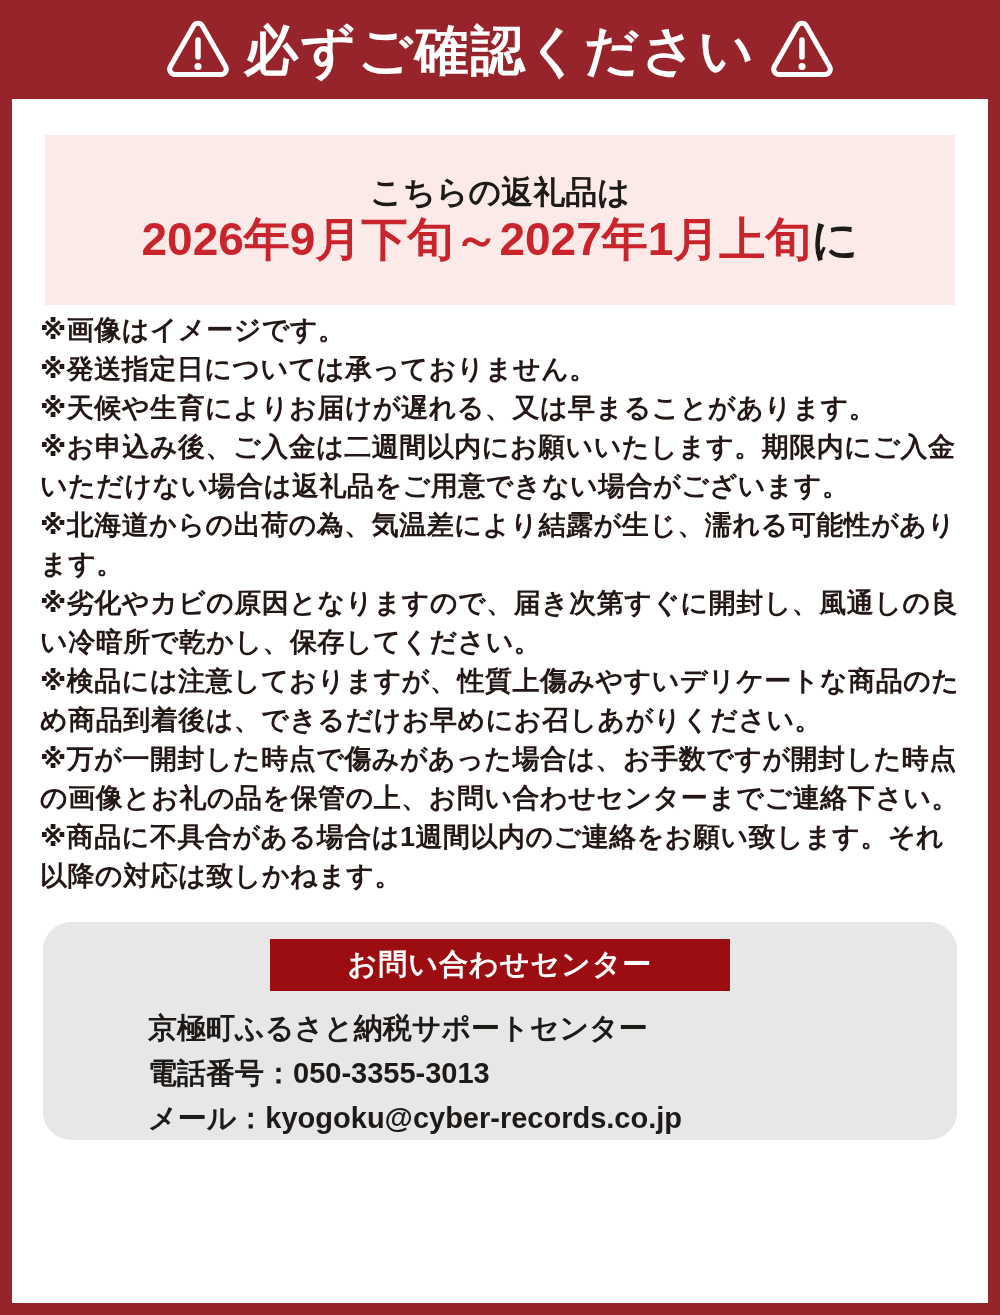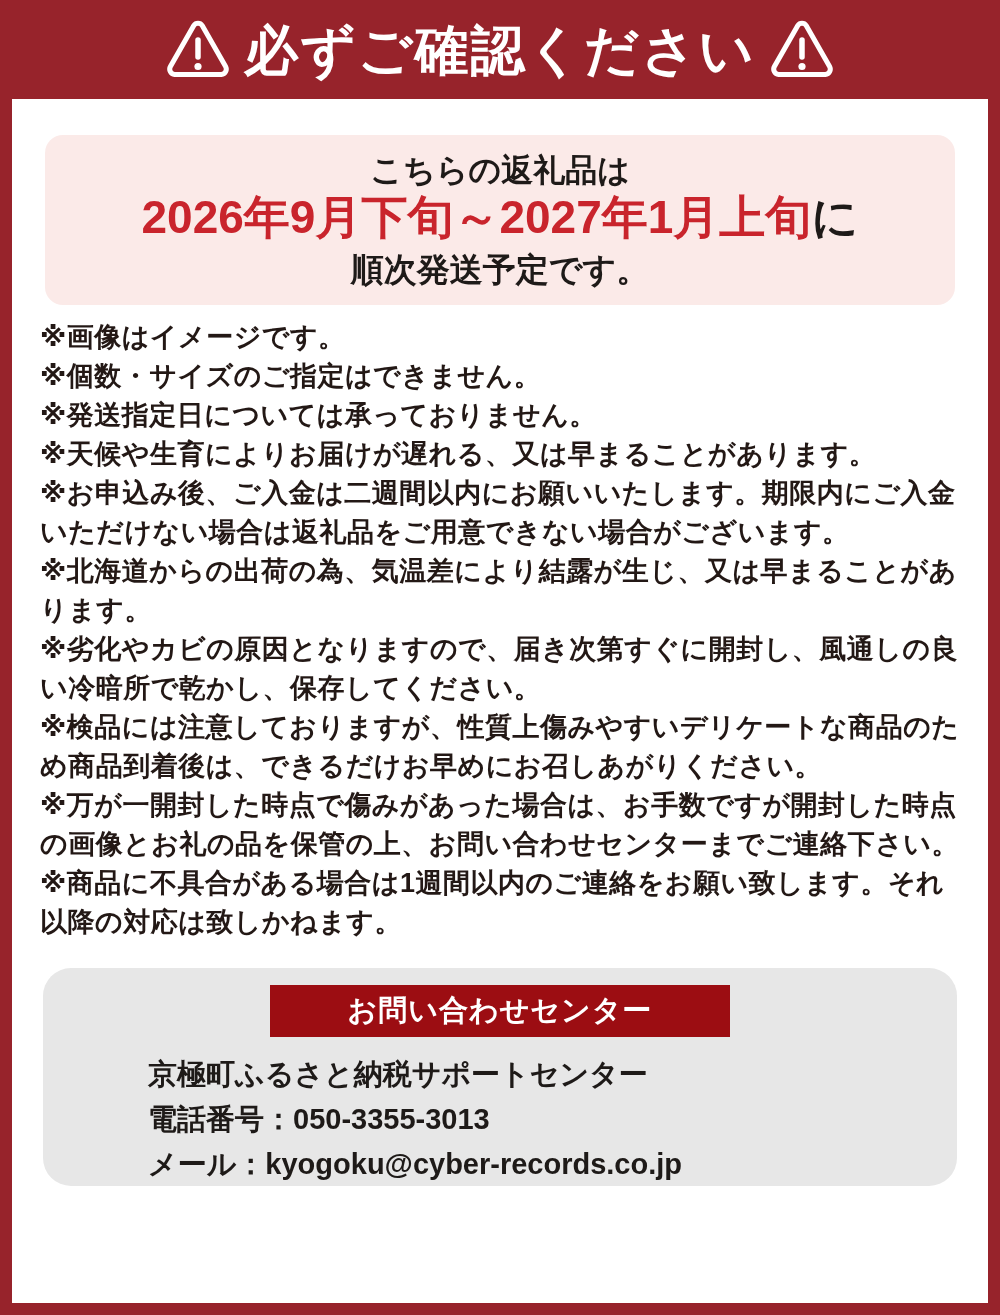--- a/index.html
+++ b/index.html
@@ -46,21 +46,20 @@
   .notice-box {
     width: 910px;
     height: 170px;
     margin: 36px auto 0 auto;
     background: #FBEAE8;
     display: flex;
     flex-direction: column;
     align-items: center;
     justify-content: center;
     text-align: center;
-    border-radius: 18px;
   }
   .notice-line1 {
     font-size: 32px;
     font-weight: 700;
     color: #1E1A18;
     line-height: 1.25;
   }
   .notice-line2 {
     font-size: 46px;
     font-weight: 800;
@@ -71,21 +70,21 @@
   .notice-period { color: #C9242C; }
   .notice-line3 {
     font-size: 33px;
     font-weight: 700;
     color: #1E1A18;
     line-height: 1.25;
     margin-top: 4px;
   }
   
   .notes {
-    margin-top: 13px;
+    margin-top: 6px;
     padding: 0 28px;
     color: #231815;
     font-size: 27px;
     font-weight: 700;
     line-height: 39px;
     letter-spacing: 0.5px;
   }
   .note-item { text-indent: 0; }
   
   .contact-box {
@@ -139,30 +138,28 @@
         <circle cx="32" cy="47.5" r="3.6" fill="#ffffff"></circle>
       </svg>
     </span>
   </div>
 
   <div class="content">
 
     <div class="notice-box">
       <div class="notice-line1">こちらの返礼品は</div>
       <div class="notice-line2"><span class="notice-period">2026年9月下旬～2027年1月上旬</span><span>に</span></div>
-      <div class="notice-line3">順次発送予定です。</div>
     </div>
 
     <div class="notes">
       <p class="note-item">※画像はイメージです。</p>
-      <p class="note-item">※個数・サイズのご指定はできません。</p>
       <p class="note-item">※発送指定日については承っておりません。</p>
       <p class="note-item">※天候や生育によりお届けが遅れる、又は早まることがあります。</p>
       <p class="note-item">※お申込み後、ご入金は二週間以内にお願いいたします。期限内にご入金いただけない場合は返礼品をご用意できない場合がございます。</p>
-      <p class="note-item">※北海道からの出荷の為、気温差により結露が生じ、又は早まることがあります。</p>
+      <p class="note-item">※北海道からの出荷の為、気温差により結露が生じ、濡れる可能性があります。</p>
       <p class="note-item">※劣化やカビの原因となりますので、届き次第すぐに開封し、風通しの良い冷暗所で乾かし、保存してください。</p>
       <p class="note-item">※検品には注意しておりますが、性質上傷みやすいデリケートな商品のため商品到着後は、できるだけお早めにお召しあがりください。</p>
       <p class="note-item">※万が一開封した時点で傷みがあった場合は、お手数ですが開封した時点の画像とお礼の品を保管の上、お問い合わせセンターまでご連絡下さい。</p>
       <p class="note-item">※商品に不具合がある場合は1週間以内のご連絡をお願い致します。それ以降の対応は致しかねます。</p>
     </div>
 
     <div class="contact-box">
       <div class="contact-header">お問い合わせセンター</div>
       <div class="contact-lines">
         <div>京極町ふるさと納税サポートセンター</div>

